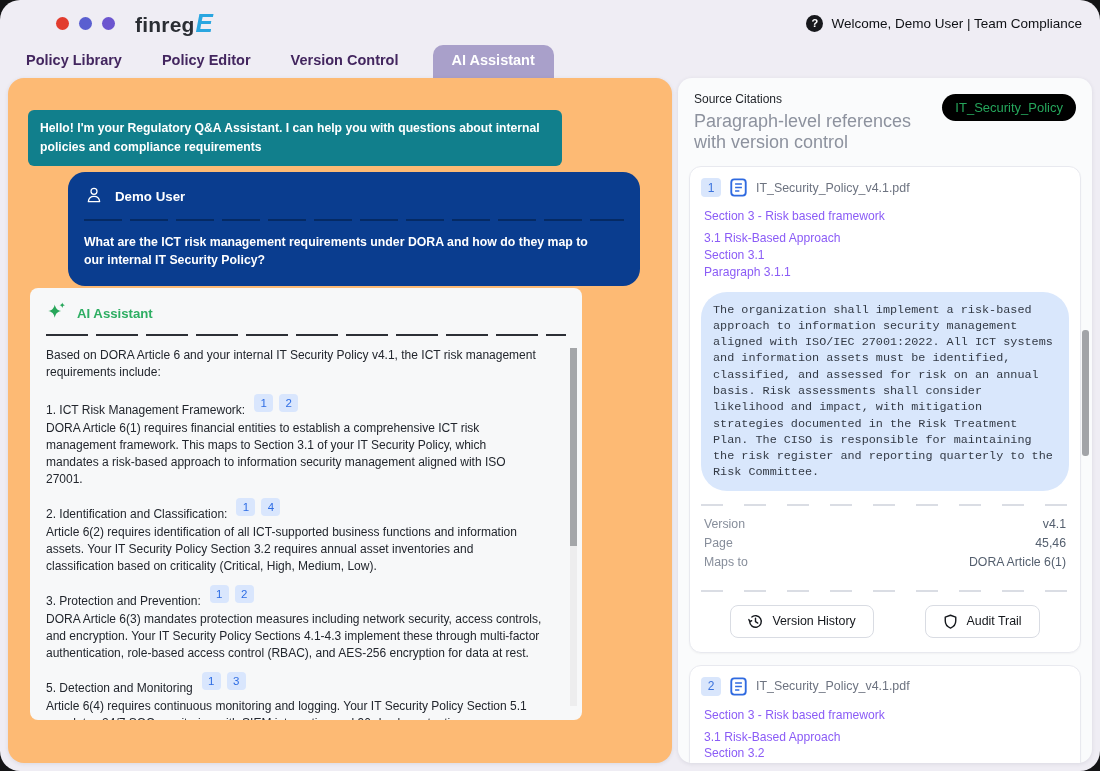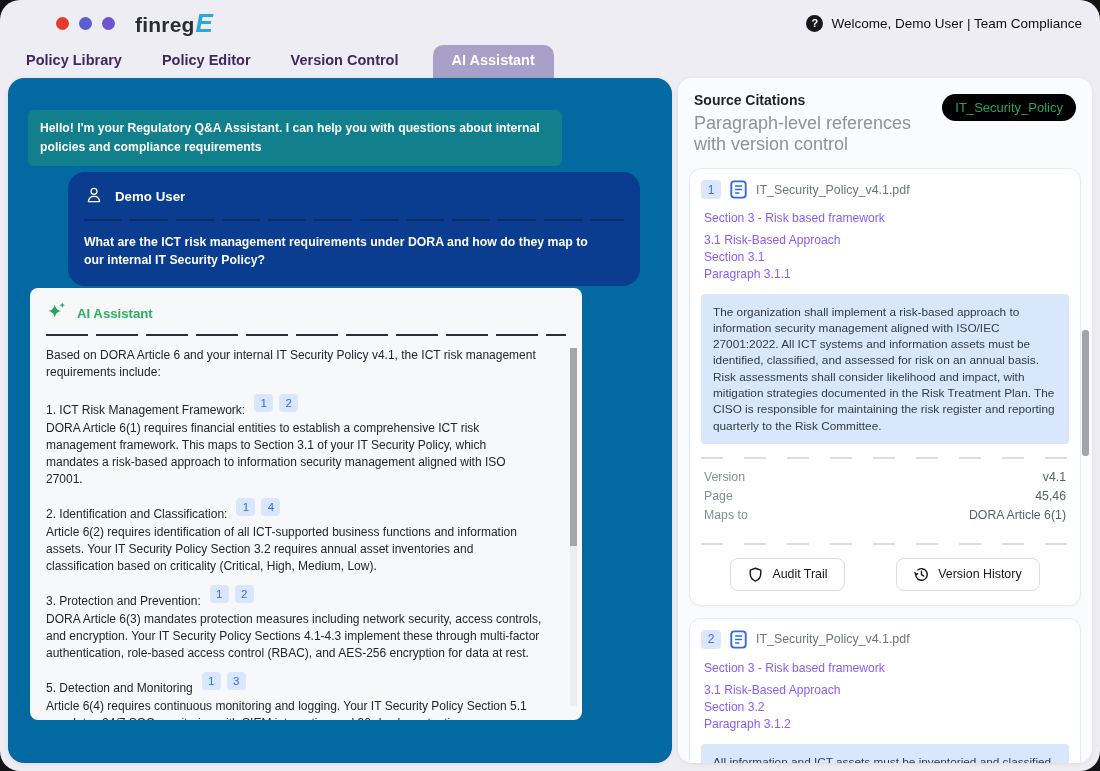--- a/index.html
+++ b/index.html
@@ -14,52 +14,52 @@
   .logo-e { color:#2aa6e0; font-style:italic; font-weight:800; font-size:26px; margin-left:1px; }
   .header-right { margin-left:auto; display:flex; align-items:center; gap:8px; font-size:13.5px; color:#0f1115; }
   .help { width:17px; height:17px; border-radius:50%; background:#17181c; color:#fff; font-size:11px; font-weight:700; display:flex; align-items:center; justify-content:center; }
 
   
   .tab-bar { position:absolute; top:46px; left:0; right:0; height:32px; display:flex; align-items:flex-end; padding-left:20px; gap:28px; }
   .tab { font-size:14.5px; font-weight:700; color:#43265f; padding:6px 6px 10px; cursor:pointer; white-space:nowrap; }
   .tab.active { background:#a9a0ca; color:#fff; padding:7px 19px 10px; border-radius:10px 10px 0 0; }
 
   
-  .left-panel { position:absolute; left:8px; top:78px; width:664px; height:685px; background:#0369a1; border-radius:16px; box-shadow:0 1px 4px rgba(40,40,70,.10); }
+  .left-panel { position:absolute; left:8px; top:78px; width:664px; height:685px; background:#fdba74; border-radius:16px; box-shadow:0 1px 4px rgba(40,40,70,.10); }
   .greeting { position:absolute; left:20px; top:32px; width:534px; background:#117f8c; color:#fff; font-size:12.2px; font-weight:700; line-height:1.55; padding:9px 12px; border-radius:6px; }
   .user-box { position:absolute; left:60px; top:94px; width:572px; background:#0a3d8f; border-radius:17px; padding:13px 16px 16px; color:#fff; }
   .user-head { display:flex; align-items:center; gap:11px; font-size:13.3px; font-weight:700; }
   .user-divider { margin:11px 0 12px; height:2px; background:repeating-linear-gradient(90deg,#052a64 0 38px,rgba(0,0,0,0) 38px 46px); }
   .user-q { font-size:12.3px; font-weight:600; line-height:1.5; max-width:505px; }
   .ai-box { position:absolute; left:22px; top:210px; width:552px; height:432px; background:#f7f8f9; border-radius:8px; padding:13px 16px; overflow:hidden; }
   .ai-head { display:flex; align-items:center; gap:10px; font-size:13.2px; font-weight:700; color:#2eae63; }
   .ai-divider { margin-top:9px; height:2px; background:repeating-linear-gradient(90deg,#2c2f36 0 42px,rgba(0,0,0,0) 42px 50px); }
   .ai-content { margin-top:11px; padding-right:24px; font-size:12px; color:#22262d; line-height:1.42; }
   .ai-intro { margin-bottom:20px; }
   .ai-section { margin-bottom:17px; }
   .ai-heading { margin-bottom:1px; }
   .chips { display:inline-flex; gap:6px; margin-left:9px; transform:translateY(-7px); }
   .chip { min-width:19px; height:18px; padding:0 4px; background:#d9e6fd; color:#2e6de4; border-radius:4px; font-size:11.5px; display:inline-flex; align-items:center; justify-content:center; cursor:pointer; }
   .ai-scroll { position:absolute; right:5px; top:60px; width:7px; height:358px; background:#ededee; }
   .ai-thumb { position:absolute; top:0; left:0; width:100%; height:198px; background:#a4a6a9; }
 
   
   .right-panel { position:absolute; left:678px; top:78px; width:414px; height:685px; background:#fafbfc; border-radius:14px; box-shadow:0 1px 4px rgba(40,40,70,.10); overflow:hidden; }
   .cit-head { padding:14px 16px 12px; display:flex; justify-content:space-between; align-items:flex-start; }
-  .cit-title { font-size:14px; font-weight:700; color:#1d2026; }
+  .cit-title { font-size:12px; font-weight:400; color:#1d2026; }
   .cit-sub { font-size:18px; color:#8d929e; margin-top:5px; }
   .pill { background:#000000; color:#25a55b; font-size:13px; padding:6px 13px; border-radius:15px; margin-top:2px; white-space:nowrap; }
   .cards { padding:1px 11px 0; }
   .card { background:#fff; border:1px solid #e8e9ef; border-radius:12px; padding:11px 11px 14px; margin-bottom:12px; box-shadow:0 1px 2px rgba(0,0,0,.04); }
   .card-head { display:flex; align-items:center; gap:9px; }
   .num { width:20px; height:19px; background:#d9e6fc; color:#3a72dd; border-radius:4px; font-size:12px; display:flex; align-items:center; justify-content:center; }
   .fname { font-size:12.4px; color:#6d7380; }
   .sec-block { margin:11px 0 0 3px; font-size:12.1px; color:#8b5cf6; line-height:1.4; }
   .sec-title { margin-bottom:5px; }
-  .quote { margin-top:11px; background:#d9e7fc; border-radius:4px; padding:10px 12px; font-size:11.8px; color:#333a45; line-height:1.38; }
+  .quote { margin-top:11px; background:#d9e7fc; border-radius:26px; padding:10px 12px; font-size:11.8px; color:#333a45; line-height:1.38;font-family:Liberation Mono, monospace; }
   .dash-sep { height:2px; margin-top:13px; background:repeating-linear-gradient(90deg,#dadde4 0 22px,rgba(0,0,0,0) 22px 43px); }
   .meta { padding:9px 3px 5px; }
   .meta-row { display:flex; justify-content:space-between; font-size:12.3px; padding:2.5px 0; }
   .meta-label { color:#878e9b; } .meta-value { color:#545f6e; }
   .buttons { margin-top:13px; display:flex; justify-content:space-around; padding:0 4px; }
   .card-btn { display:flex; align-items:center; gap:9px; background:#fff; border:1px solid #d9dce3; border-radius:8px; padding:8px 17px; font-size:12.4px; color:#14171c; font-family:inherit; cursor:pointer; }
   .btn-ic { display:flex; align-items:center; }
   .cit-thumb { position:absolute; right:3px; top:252px; width:7px; height:126px; background:#a2a4a8; border-radius:3px; }
   .doc-ic { display:flex; align-items:center; }
 </style>
@@ -198,35 +198,35 @@
               </div>
               <div class="meta-row">
                 <span class="meta-label">Maps to</span>
                 <span class="meta-value">DORA Article 6(1)</span>
               </div>
             </div>
       <div class="dash-sep"></div>
       <div class="buttons">
               <button class="card-btn">
                 <span class="btn-ic">
-                  <svg viewBox="0 0 16 16" width="15" height="15" fill="none" stroke="#15181d" stroke-width="1.5" stroke-linejoin="round">
-                    <path d="M8 1.3 L13.6 3.4 V7.3 C13.6 11.3 11.3 13.8 8 15 C4.7 13.8 2.4 11.3 2.4 7.3 V3.4 Z"></path>
-                  </svg>
-                </span>
-                <span>Audit Trail</span>
-              </button>
-              <button class="card-btn">
-                <span class="btn-ic">
                   <svg viewBox="0 0 16 16" width="15" height="15" fill="none" stroke="#15181d" stroke-width="1.5">
                     <path d="M3.6 3.6 A6.2 6.2 0 1 1 1.8 8"></path>
                     <path d="M1.8 8 L0.9 5.9 M1.8 8 L3.9 7.2" stroke-linecap="round"></path>
                     <path d="M8 4.6 V8.2 L10.4 9.7" stroke-linecap="round"></path>
                   </svg>
                 </span>
                 <span>Version History</span>
+              </button>
+              <button class="card-btn">
+                <span class="btn-ic">
+                  <svg viewBox="0 0 16 16" width="15" height="15" fill="none" stroke="#15181d" stroke-width="1.5" stroke-linejoin="round">
+                    <path d="M8 1.3 L13.6 3.4 V7.3 C13.6 11.3 11.3 13.8 8 15 C4.7 13.8 2.4 11.3 2.4 7.3 V3.4 Z"></path>
+                  </svg>
+                </span>
+                <span>Audit Trail</span>
               </button>
             </div>
     </div>
   </div>
 
   <div class="card">
     <div class="card-head">
       <span class="num">2</span>
       <span class="doc-ic">
         <svg viewBox="0 0 20 22" width="17" height="19">

